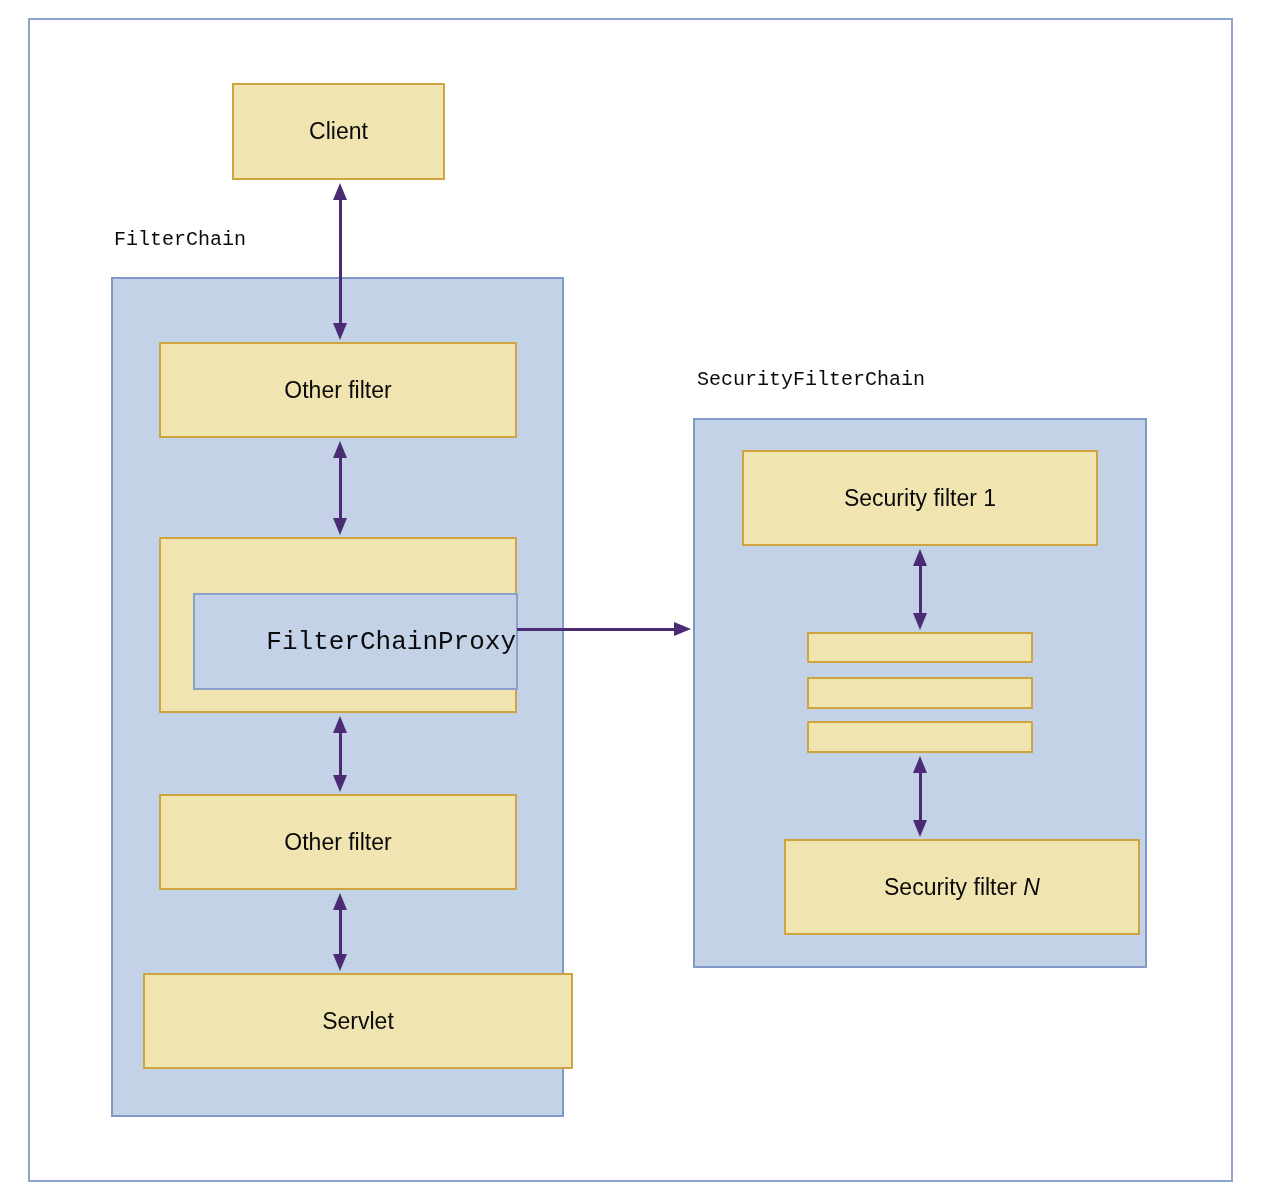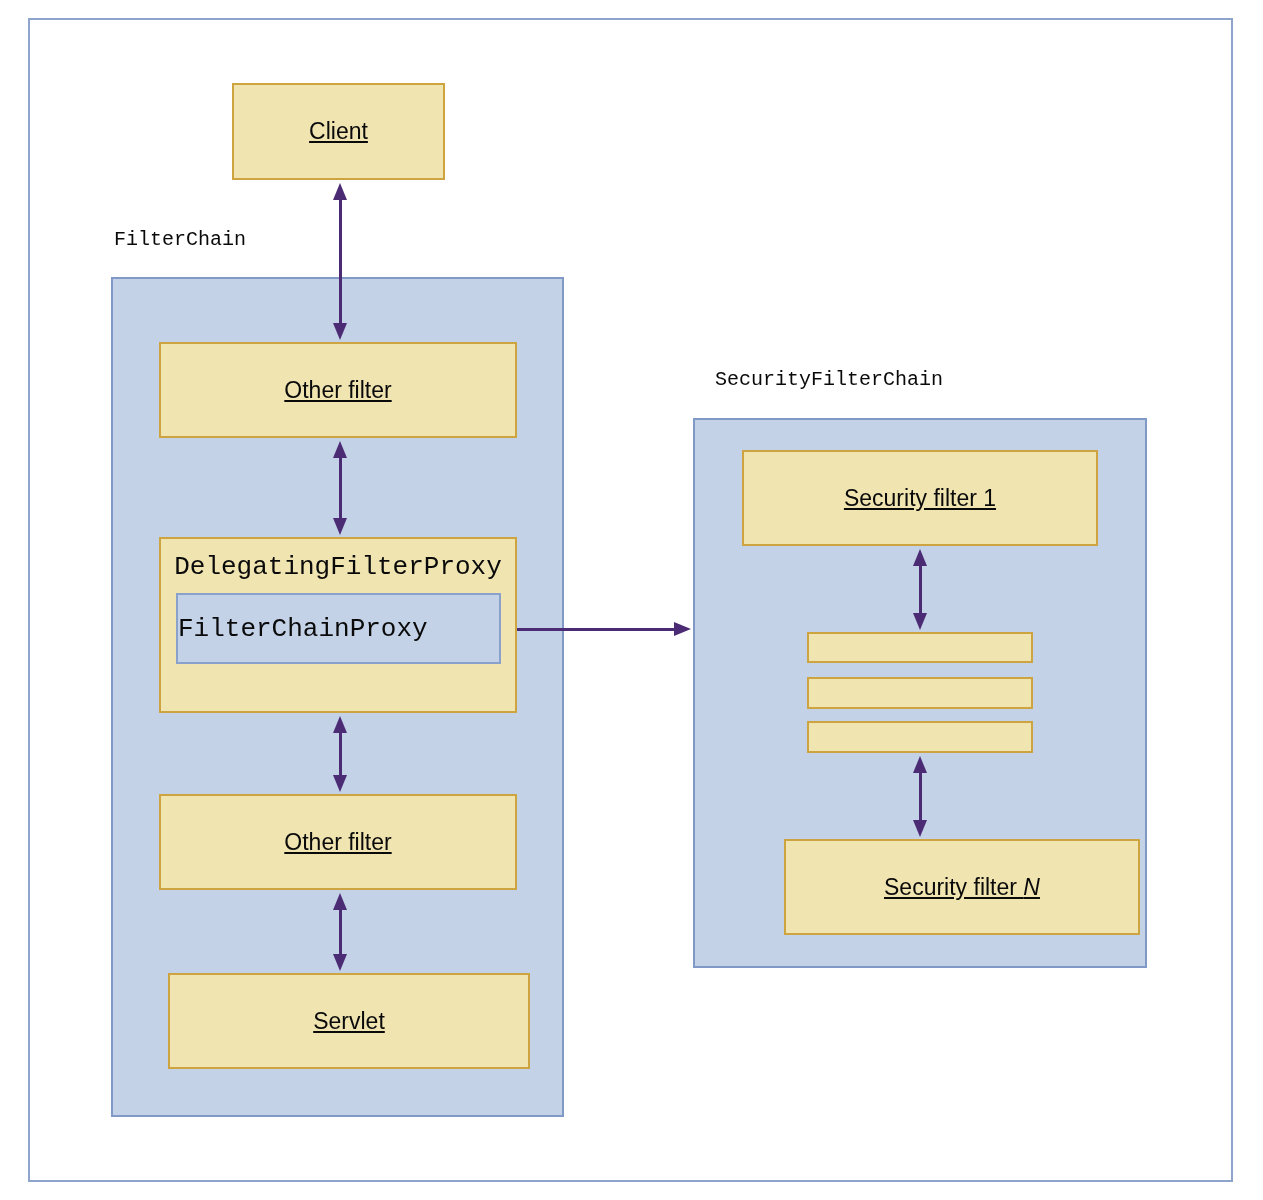--- a/index.html
+++ b/index.html
@@ -18,37 +18,37 @@
     position:absolute; left:28px; top:18px; width:1205px; height:1164px;
     border:2px solid var(--outer_border); box-sizing:border-box; background:#ffffff;
   }
   .panel{
     position:absolute; background:var(--panel_fill);
     border:2px solid var(--panel_border); box-sizing:border-box;
   }
   .box{
     position:absolute; background:var(--box_fill);
     border:2px solid var(--box_border); box-sizing:border-box;
-    display:flex; align-items:center; justify-content:center;text-decoration:underline;
+    display:flex; align-items:center; justify-content:center;
   }
   .box .lbl{ font-size:23px; color:var(--text); white-space:nowrap; }
   .mono{ font-family:"Liberation Mono","DejaVu Sans Mono",monospace; font-size:26px; }
   .float-label{
     position:absolute; font-family:"Liberation Mono","DejaVu Sans Mono",monospace;
     font-size:20px; color:var(--text); white-space:nowrap;
   }
   
   .dfp-title{
     position:absolute; left:0; top:0; width:100%; height:56px;
     display:flex; align-items:center; justify-content:center;
   }
   .inner-box{
-    position:absolute; left:15px; top:54px; width:325px; height:71px;
+    position:absolute; left:32px; top:54px; width:325px; height:97px;
     background:var(--panel_fill); border:2px solid var(--inner_border);
-    box-sizing:border-box; display:flex; align-items:center; justify-content:flex-start;
+    box-sizing:border-box; display:flex; align-items:center; justify-content:flex-end;
   }
   
   .varrow{ position:absolute; width:16px; display:flex; flex-direction:column; align-items:center; }
   .varrow .head-up{ width:0; height:0; border-left:7px solid transparent; border-right:7px solid transparent; border-bottom:17px solid var(--arrow); }
   .varrow .head-down{ width:0; height:0; border-left:7px solid transparent; border-right:7px solid transparent; border-top:17px solid var(--arrow); }
   .varrow .shaft{ width:3px; flex:1; background:var(--arrow); }
   
   .harrow{ position:absolute; height:16px; display:flex; flex-direction:row; align-items:center; }
   .harrow .shaft{ height:3px; flex:1; background:var(--arrow); }
   .harrow .head-right{ width:0; height:0; border-top:7px solid transparent; border-bottom:7px solid transparent; border-left:17px solid var(--arrow); }
@@ -66,37 +66,34 @@
 
   <div class="float-label" style="left:114px; top:228px;">FilterChain</div>
 
   <div class="panel" style="left:111px; top:277px; width:453px; height:840px;"></div>
 
   <div class="box" style="left:159px; top:342px; width:358px; height:96px;">
     <span class="lbl">Other filter</span>
   </div>
 
   <div class="box" style="left:159px; top:537px; width:358px; height:176px;">
-    <div class="dfp-title">
-      <span class="mono">DelegatingFilterProxy</span>
-    </div>
     <div class="inner-box">
       <span class="mono">FilterChainProxy</span>
     </div>
   </div>
 
   <div class="box" style="left:159px; top:794px; width:358px; height:96px;">
     <span class="lbl">Other filter</span>
   </div>
 
-  <div class="box" style="left:168px; top:973px; width:362px; height:96px;">
+  <div class="box" style="left:143px; top:973px; width:430px; height:96px;">
     <span class="lbl">Servlet</span>
   </div>
 
-  <div class="float-label" style="left:697px; top:368px;margin-left:18px;">SecurityFilterChain</div>
+  <div class="float-label" style="left:697px; top:368px;">SecurityFilterChain</div>
 
   <div class="panel" style="left:693px; top:418px; width:454px; height:550px;"></div>
 
   <div class="box" style="left:742px; top:450px; width:356px; height:96px;">
     <span class="lbl">Security filter 1</span>
   </div>
 
   <div class="box" style="left:807px; top:632px; width:226px; height:31px;"></div>
   <div class="box" style="left:807px; top:677px; width:226px; height:32px;"></div>
   <div class="box" style="left:807px; top:721px; width:226px; height:32px;"></div>

